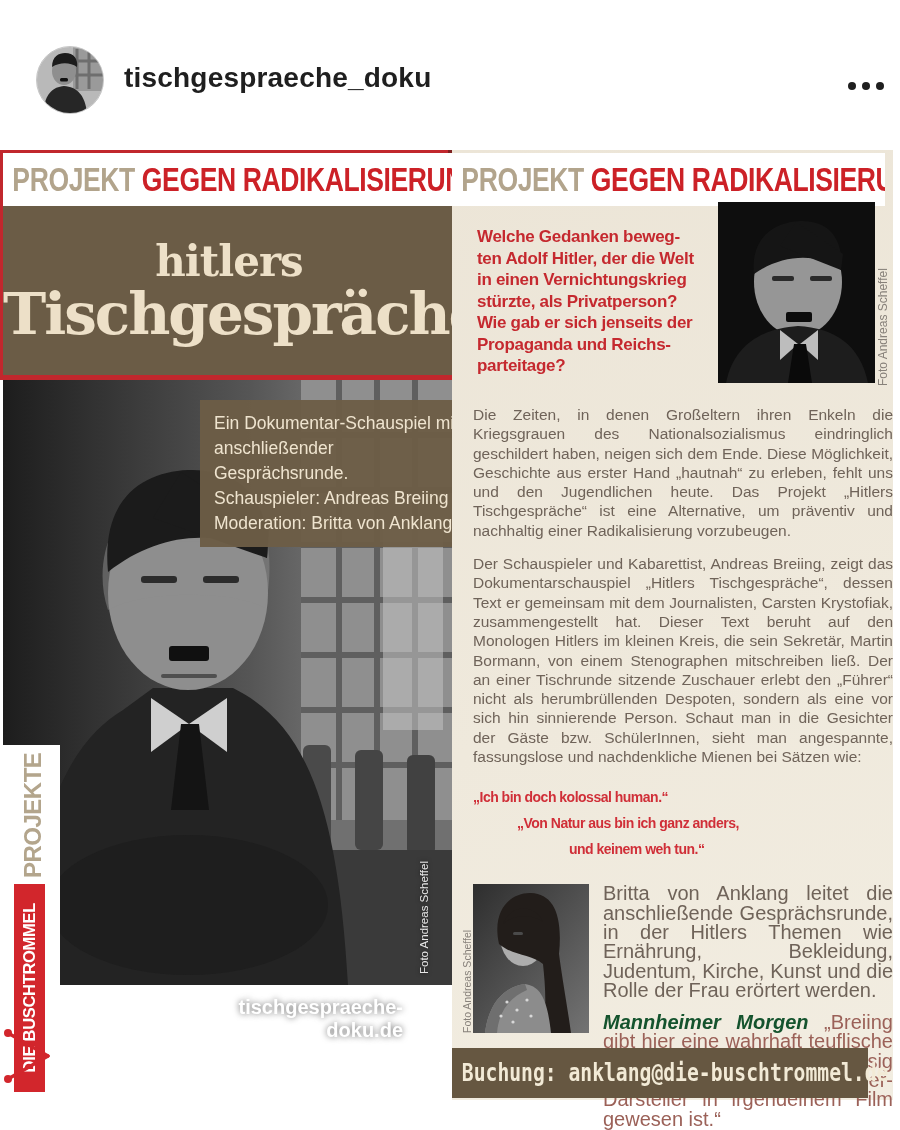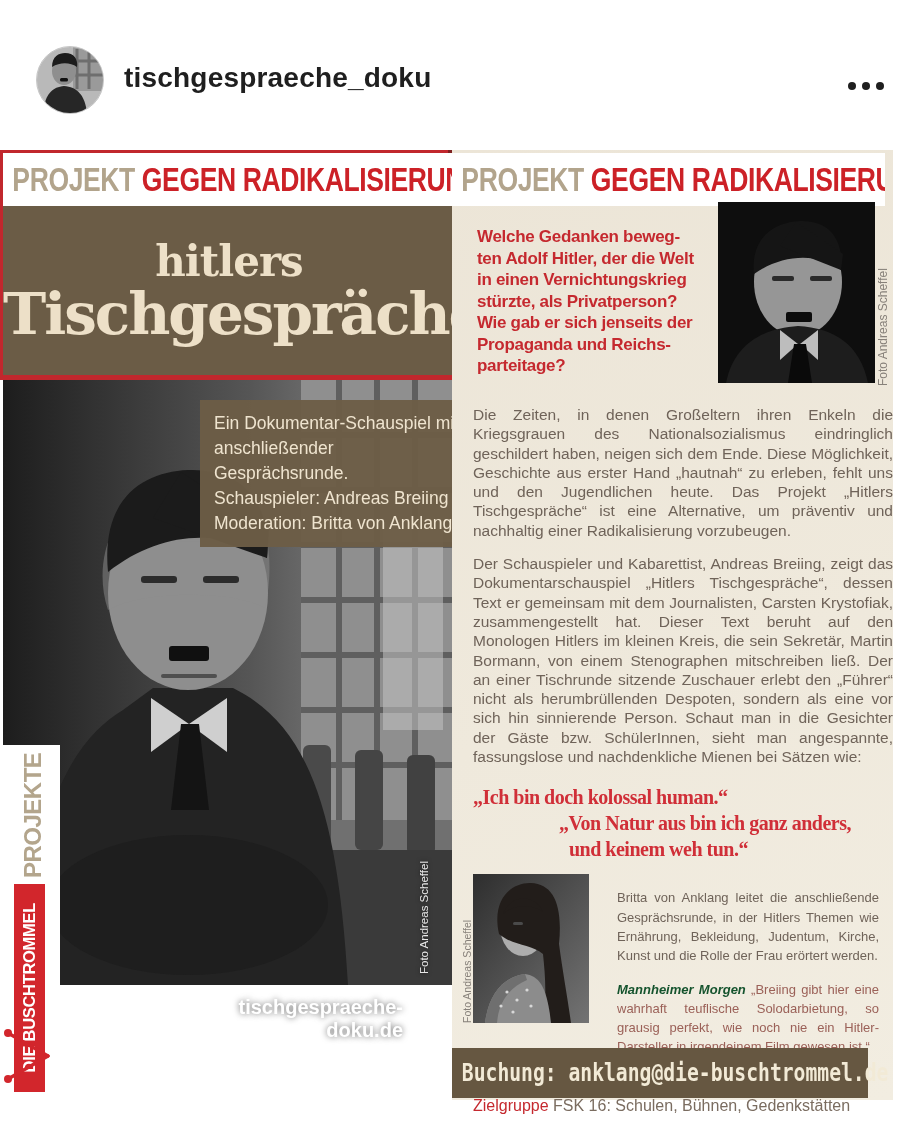--- a/index.html
+++ b/index.html
@@ -54,29 +54,29 @@
   
   .beige{left:452px;top:150px;width:441px;height:950px;
          background:linear-gradient(160deg,#ece5d7 0%,#efe9dc 55%,#f2ede1 100%);}
   .intro{left:477px;top:226px;width:256px;color:#c5292f;font-weight:700;font-size:17px;
          line-height:21.5px;white-space:pre-line;letter-spacing:-.3px;}
   .photo-rt{left:718px;top:202px;width:157px;height:181px;overflow:hidden;}
   .credit-rt{left:876px;top:208px;height:178px;color:#87817a;font-size:12px;}
   .flow{left:473px;top:393px;width:420px;}
   .flow p.body{margin:12px 0 14px 0;color:#6f6359;font-size:15.5px;line-height:19.3px;
                text-align:justify;}
-  .quote{margin:18px 0 12px 0;color:#d02f38;font-family:Liberation Serif, serif;
-         font-weight:700;font-size:20px;line-height:26px;white-space:nowrap;}
+  .quote{margin:18px 0 22px 0;color:#d02f38;font-family:Liberation Sans, sans-serif;
+         font-weight:700;font-size:14px;line-height:26px;white-space:nowrap;}
   .quote div{letter-spacing:-.5px;}
-  .q2{margin-left:44px;text-align:center;} .q3{margin-left:24px;} .q4{margin-left:96px;}
+  .q2{margin-left:44px;} .q3{margin-left:24px;} .q4{margin-left:96px;}
   .britta-row{display:flex;margin-left:-14px;margin-top:2px;}
   .credit-b{height:149px;color:#87817a;font-size:10.5px;width:14px;display:flex;align-items:flex-end;}
   .photo-w{width:116px;height:149px;overflow:hidden;flex:none;}
   .britta-texts{margin-left:14px;width:292px;}
-  .britta-texts p{margin:14px;color:#6f6359;font-size:13px;line-height:19.3px;text-align:justify;}
+  .britta-texts p{margin:0;color:#6f6359;font-size:20px;line-height:19.3px;text-align:justify;}
   .britta-texts p.press{margin-top:13px;color:#9b6158;}
   .press-src{color:#14532d;font-weight:700;font-style:italic;}
   .target{margin-top:24px;font-size:16px;line-height:22px;}
   .target .lbl{color:#c5292f;} .target .rest{color:#7a6c60;}
   .book-bar{left:452px;top:1048px;width:416px;height:50px;background:#665741;display:flex;align-items:center;}
   .book-text{white-space:nowrap;transform:scaleX(.82);transform-origin:left center;color:#f2ead6;
              font-family:"DejaVu Sans Mono",monospace;font-weight:700;font-size:24px;padding-left:12px;}
 </style>
 </head>
 <body>

